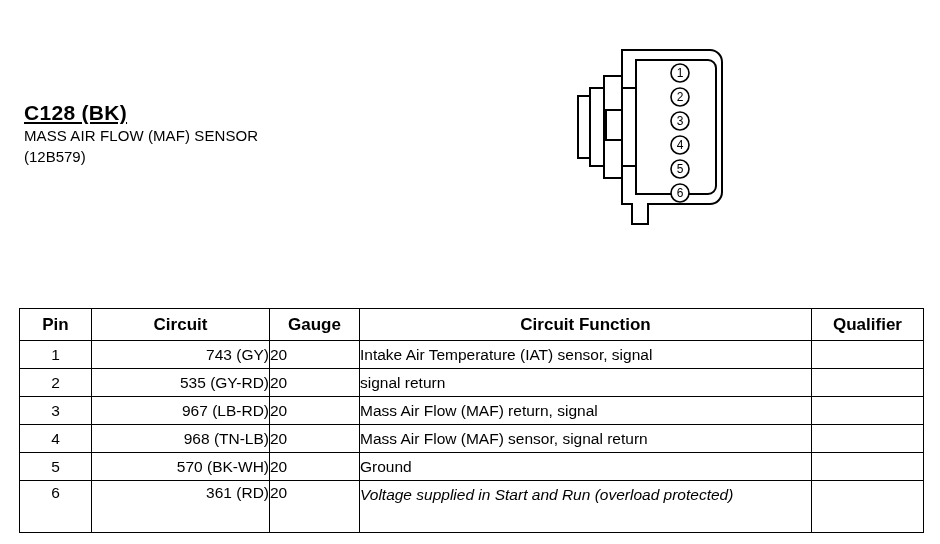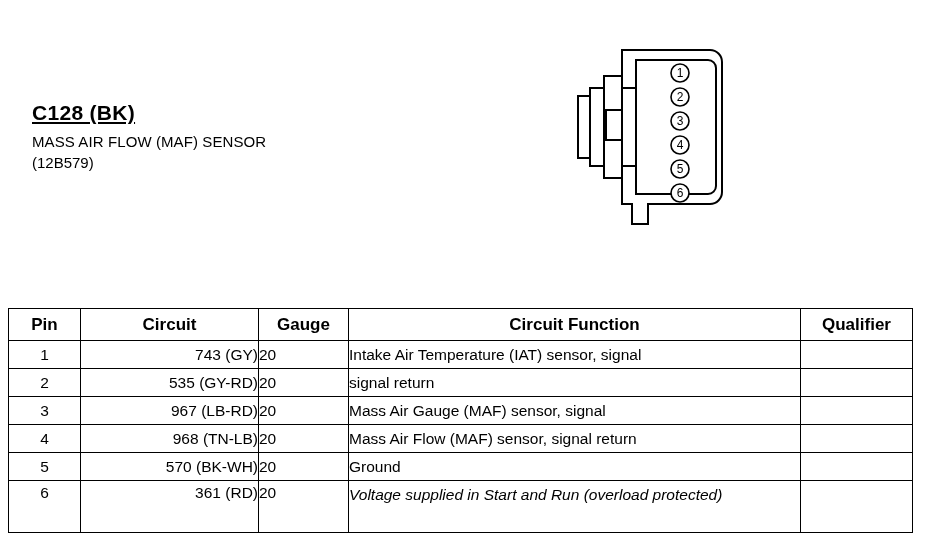--- a/index.html
+++ b/index.html
@@ -12,40 +12,39 @@
     height: 544px;
     font-family: "Liberation Sans", sans-serif;
     color: #000000;
     position: relative;
     overflow: hidden;
   }
 
   
   #header-block {
     position: absolute;
-    left: 32px;
+    left: 24px;
     top: 100px;
     width: 420px;
   }
   #connector-id {
     font-size: 21px;
     font-weight: bold;
     text-decoration: underline;
     letter-spacing: 0.3px;
     line-height: 26px;
   }
   #part-number {
     font-size: 20px;
     font-weight: bold;
     margin-top: 14px;
     line-height: 24px;
   }
   #component-name {
     font-size: 15px;
-    margin-top: 6px;
     line-height: 19px;
     letter-spacing: 0.1px;
   }
   #alt-part-number {
     font-size: 15px;
     margin-top: 2px;
     line-height: 19px;
   }
 
   
@@ -53,21 +52,21 @@
     position: absolute;
     left: 560px;
     top: 28px;
     width: 210px;
     height: 215px;
   }
 
   
   #pin-table-wrap {
     position: absolute;
-    left: 8px;
+    left: 19px;
     top: 308px;
     width: 904px;
   }
   table.pin-table {
     border-collapse: collapse;
     width: 904px;
     table-layout: fixed;
   }
   table.pin-table th,
   table.pin-table td {
@@ -172,21 +171,21 @@
         <td class="c-pin">2</td>
         <td class="c-circ">535 (GY-RD)</td>
         <td class="c-gauge">20</td>
         <td class="c-func">signal return</td>
         <td class="c-qual"></td>
       </tr>
       <tr>
         <td class="c-pin">3</td>
         <td class="c-circ">967 (LB-RD)</td>
         <td class="c-gauge">20</td>
-        <td class="c-func">Mass Air Gauge (MAF) sensor, signal</td>
+        <td class="c-func">Mass Air Flow (MAF) return, signal</td>
         <td class="c-qual"></td>
       </tr>
       <tr>
         <td class="c-pin">4</td>
         <td class="c-circ">968 (TN-LB)</td>
         <td class="c-gauge">20</td>
         <td class="c-func">Mass Air Flow (MAF) sensor, signal return</td>
         <td class="c-qual"></td>
       </tr>
       <tr>

